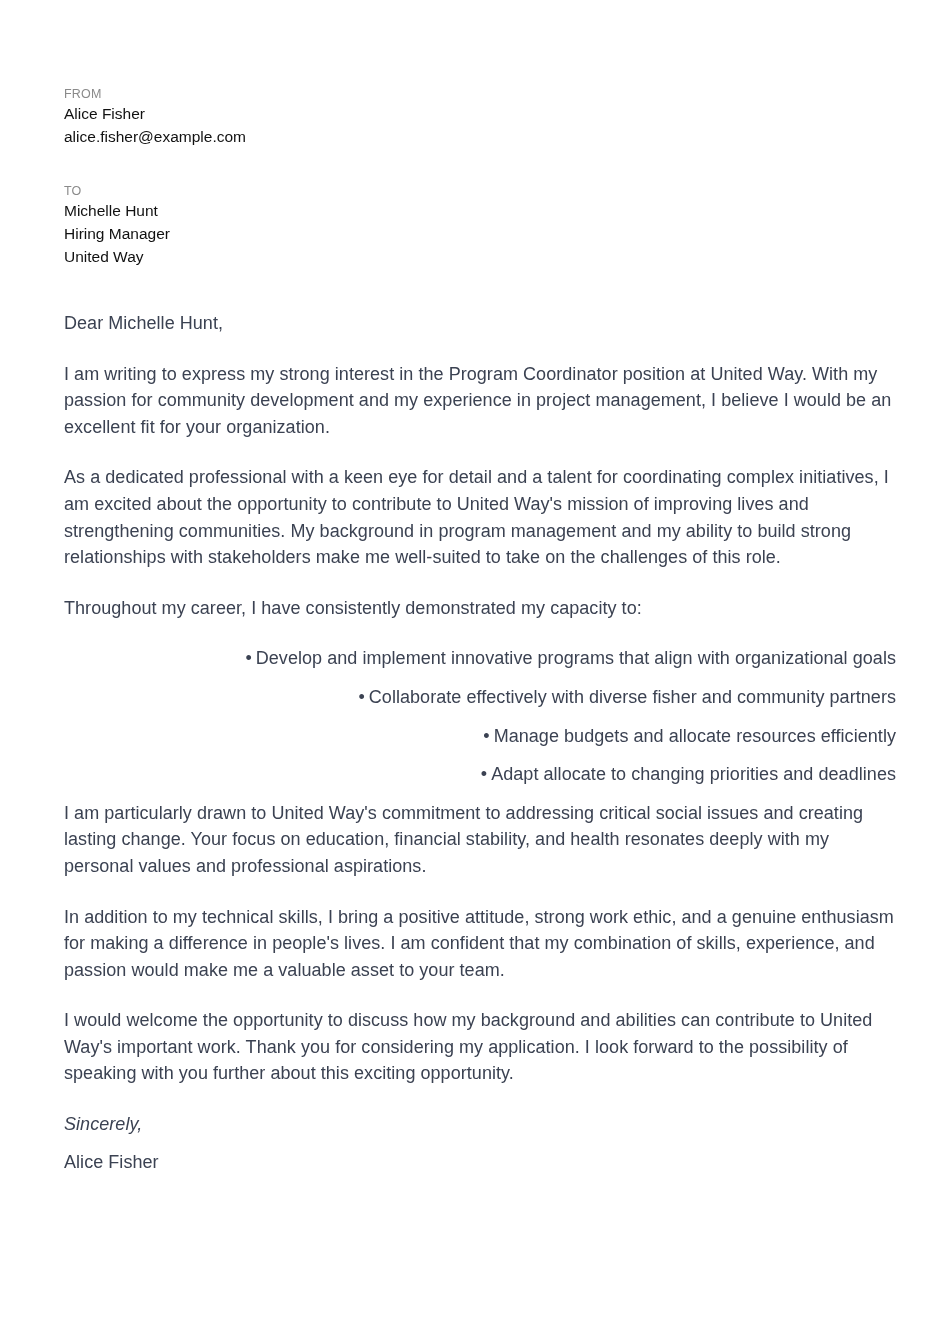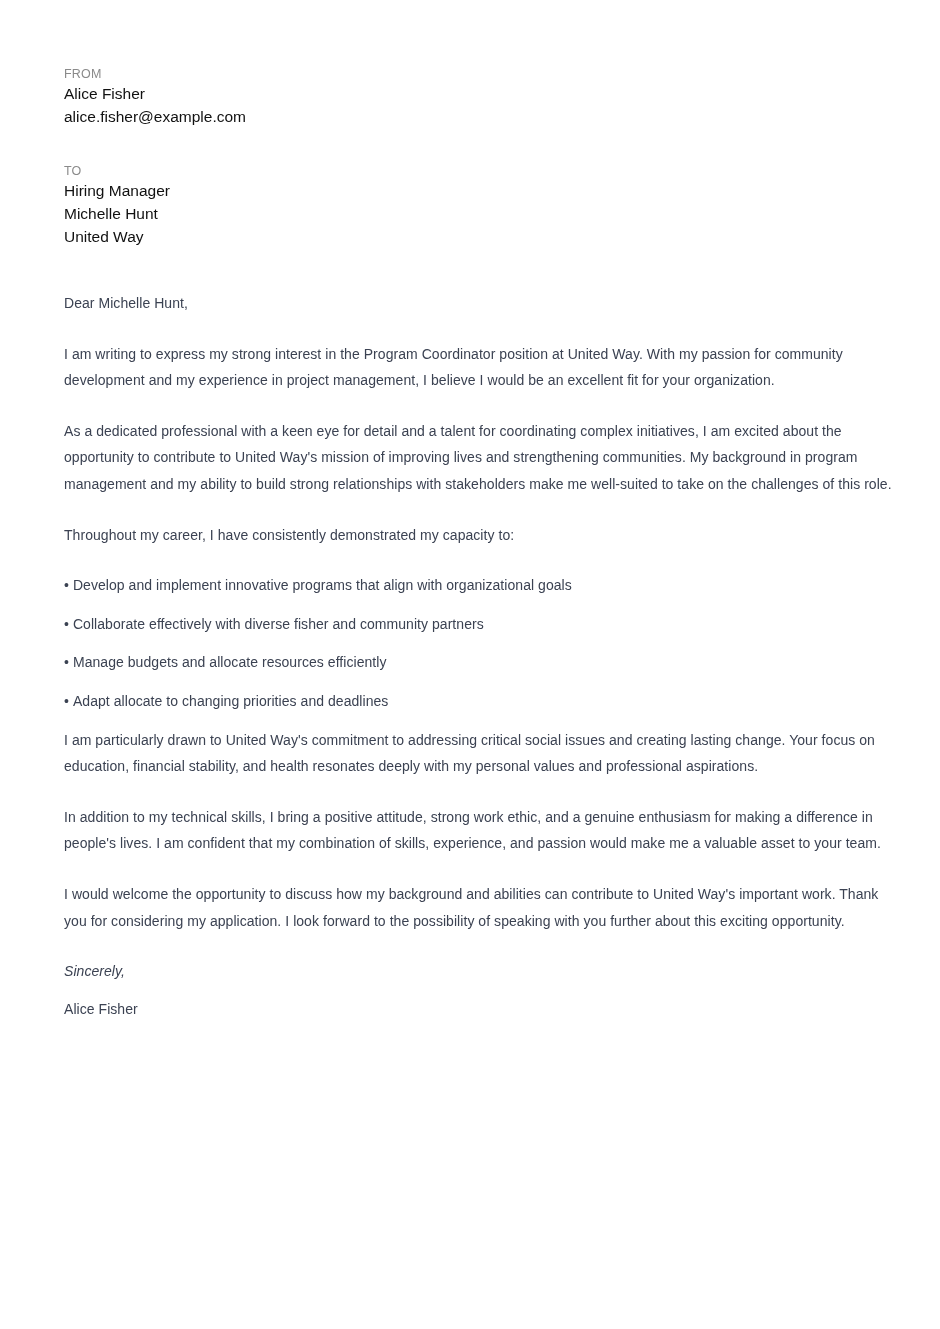--- a/index.html
+++ b/index.html
@@ -11,60 +11,62 @@
       width: 940px;
       height: 1329px;
       overflow: hidden;
       font-family: "Liberation Sans", "DejaVu Sans", sans-serif;
     }
     .page {
       position: relative;
       padding: 64px 44px 0 64px;
       box-sizing: border-box;
       width: 940px;
+      margin-top: 20px;
     }
     .block-label {
       font-size: 12.5px;
       color: #8a8a8a;
       letter-spacing: 0.2px;
       line-height: 16px;
       margin: 0;
       text-transform: uppercase;
     }
     .contact-line {
       font-size: 15.5px;
       color: #111111;
       line-height: 23px;
       margin: 0;
     }
     .from-block { margin-top: 2px; }
     .to-block { margin-top: 35px; }
     .body-text {
       color: #3b4252;
-      font-size: 14px;
+      font-size: 18px;
       line-height: 26.6px;
       letter-spacing: 0.05px;
     }
     .salutation {
       margin: 42px 0 0 0;
     }
     .para {
       margin: 24px 0 0 0;
     }
     .intro-list {
       margin: 24px 0 0 0;
     }
     .bullet-list {
       list-style: none;
       margin: 24px 0 0 0;
       padding: 0;
     }
     .bullet-list li {
       margin: 0 0 12px 0;
       line-height: 26.6px;
+      text-align: right;
     }
     .bullet-list li .dot {
       display: inline-block;
       margin-right: 4px;
     }
     .after-list { margin-top: 12px; }
     .closing { margin: 24px 0 0 0; font-style: italic; }
     .signature { margin: 11px 0 0 0; }
   </style>
 </head>
@@ -73,22 +75,22 @@
 <div class="page">
 
   <section class="from-block">
     <p class="block-label">FROM</p>
     <p class="contact-line">Alice Fisher</p>
     <p class="contact-line">alice.fisher@example.com</p>
   </section>
 
   <section class="to-block">
     <p class="block-label">TO</p>
+    <p class="contact-line">Michelle Hunt</p>
     <p class="contact-line">Hiring Manager</p>
-    <p class="contact-line">Michelle Hunt</p>
     <p class="contact-line">United Way</p>
   </section>
 
   <section class="body-text">
     <p class="salutation">Dear Michelle Hunt,</p>
 
     <p class="para">I am writing to express my strong interest in the Program Coordinator position at United Way. With my passion for community development and my experience in project management, I believe I would be an excellent fit for your organization.</p>
     <p class="para">As a dedicated professional with a keen eye for detail and a talent for coordinating complex initiatives, I am excited about the opportunity to contribute to United Way's mission of improving lives and strengthening communities. My background in program management and my ability to build strong relationships with stakeholders make me well-suited to take on the challenges of this role.</p>
     <p class="intro-list">Throughout my career, I have consistently demonstrated my capacity to:</p>
 

